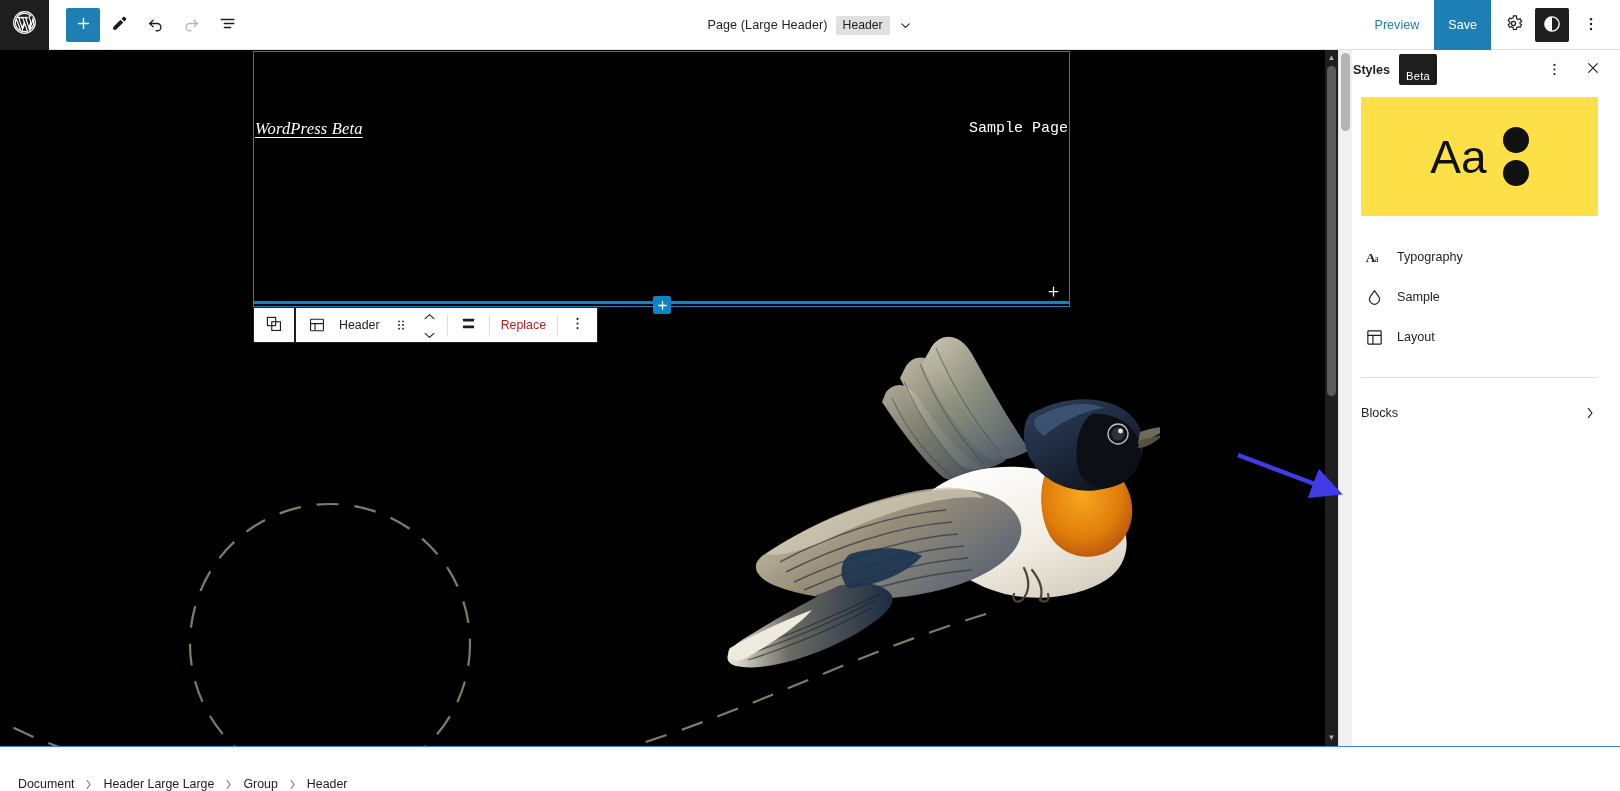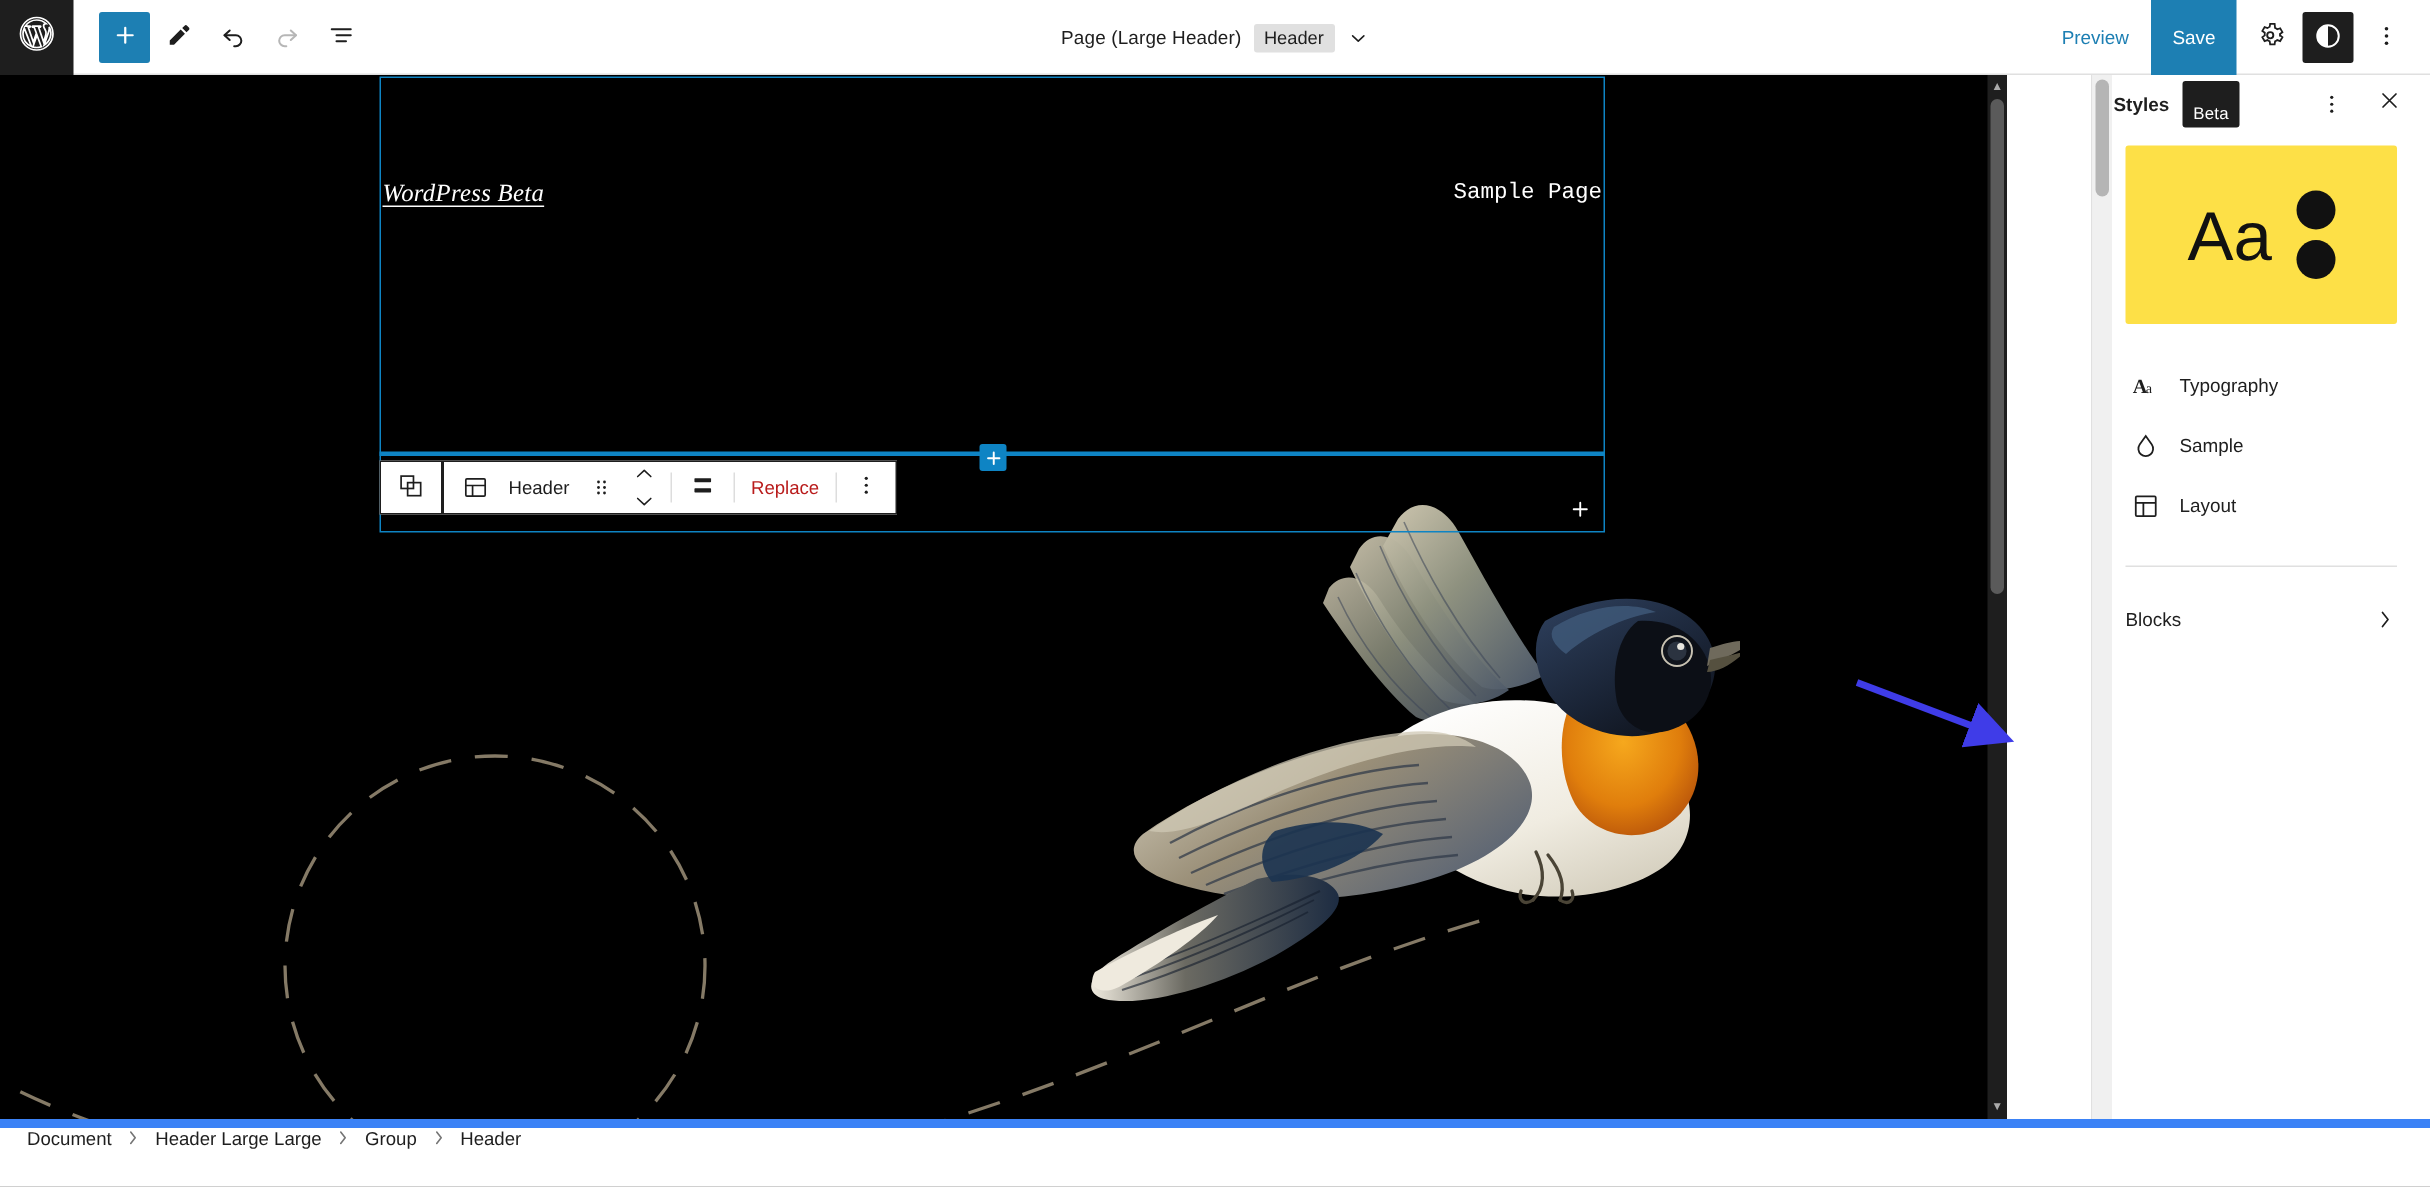--- a/index.html
+++ b/index.html
@@ -79,21 +79,21 @@
   .scroll-arrow {
     position: absolute; right: 2px; width: 9px; height: 12px;
     display: flex; align-items: center; justify-content: center;
     color: #aaa; font-size: 8px; line-height: 1;
   }
   .scroll-arrow.up { top: 2px; }
   .scroll-arrow.down { bottom: 2px; }
 
   
   .header-block {
-    position: absolute; left: 253px; top: 1px; width: 817px; height: 304px;
+    position: absolute; left: 253px; top: 1px; width: 817px; height: 256px;
     border: 1.5px solid #0e84c4;
   }
   .site-title {
     position: absolute; left: 1px; top: 67px;
     font-family: "Liberation Serif", serif;
     font-style: italic; font-size: 16.5px; color: #fff;
     text-decoration: underline; text-underline-offset: 3px;
     letter-spacing: .2px; white-space: nowrap;
   }
   .nav-link {
@@ -137,21 +137,21 @@
   .bt-stack { display: flex; flex-direction: column; align-items: center; gap: 1px; padding: 0 4px; cursor: pointer; }
 
   
   .deco { position: absolute; left: 0; top: 0; pointer-events: none; }
 
   
   .bird { position: absolute; left: 700px; top: 268px; pointer-events: none; }
 
   
   .sidebar {
-    position: absolute; top: 50px; right: 0; width: 226px; height: 696px;
+    position: absolute; top: 50px; right: 0; width: 282px; height: 696px;
     background: #fff; border-left: 1px solid #e0e0e0;
     display: flex; flex-direction: column;
   }
   .sb-header {
     height: 39px; display: flex; align-items: center; padding: 0 12px 0 14px;
     gap: 9px;
   }
   .sb-title { font-size: 12.6px; color: #1e1e1e; font-weight: 600; }
   .beta-badge {
     background: #1e1e1e; color: #fff; font-size: 11.2px;
@@ -208,22 +208,22 @@
     position: absolute; left: 2px; top: 3px; width: 9px; height: 78px;
     background: #b5b5b5; border-radius: 5px;
   }
 
   
   .annotation { position: absolute; left: 0; top: 0; pointer-events: none; z-index: 40; }
 
   
   .breadcrumb-bar {
     position: absolute; left: 0; bottom: 0; width: 1620px; height: 45px;
-    background: #fff; border-top: 6px solid #3b82f6;
-    display: flex; align-items: flex-start; padding-left: 18px; gap: 8px;
+    background: #fff; border-top: 1px solid #3b82f6;
+    display: flex; align-items: flex-end; padding-left: 18px; gap: 8px;
   }
   .bc-item { font-size: 12.4px; color: #1e1e1e; cursor: pointer; }
   .bc-sep { color: #757575; display: flex; align-items: center; }
 </style>
 </head>
 <body>
 
 <div class="app">
 
   <div class="topbar">

